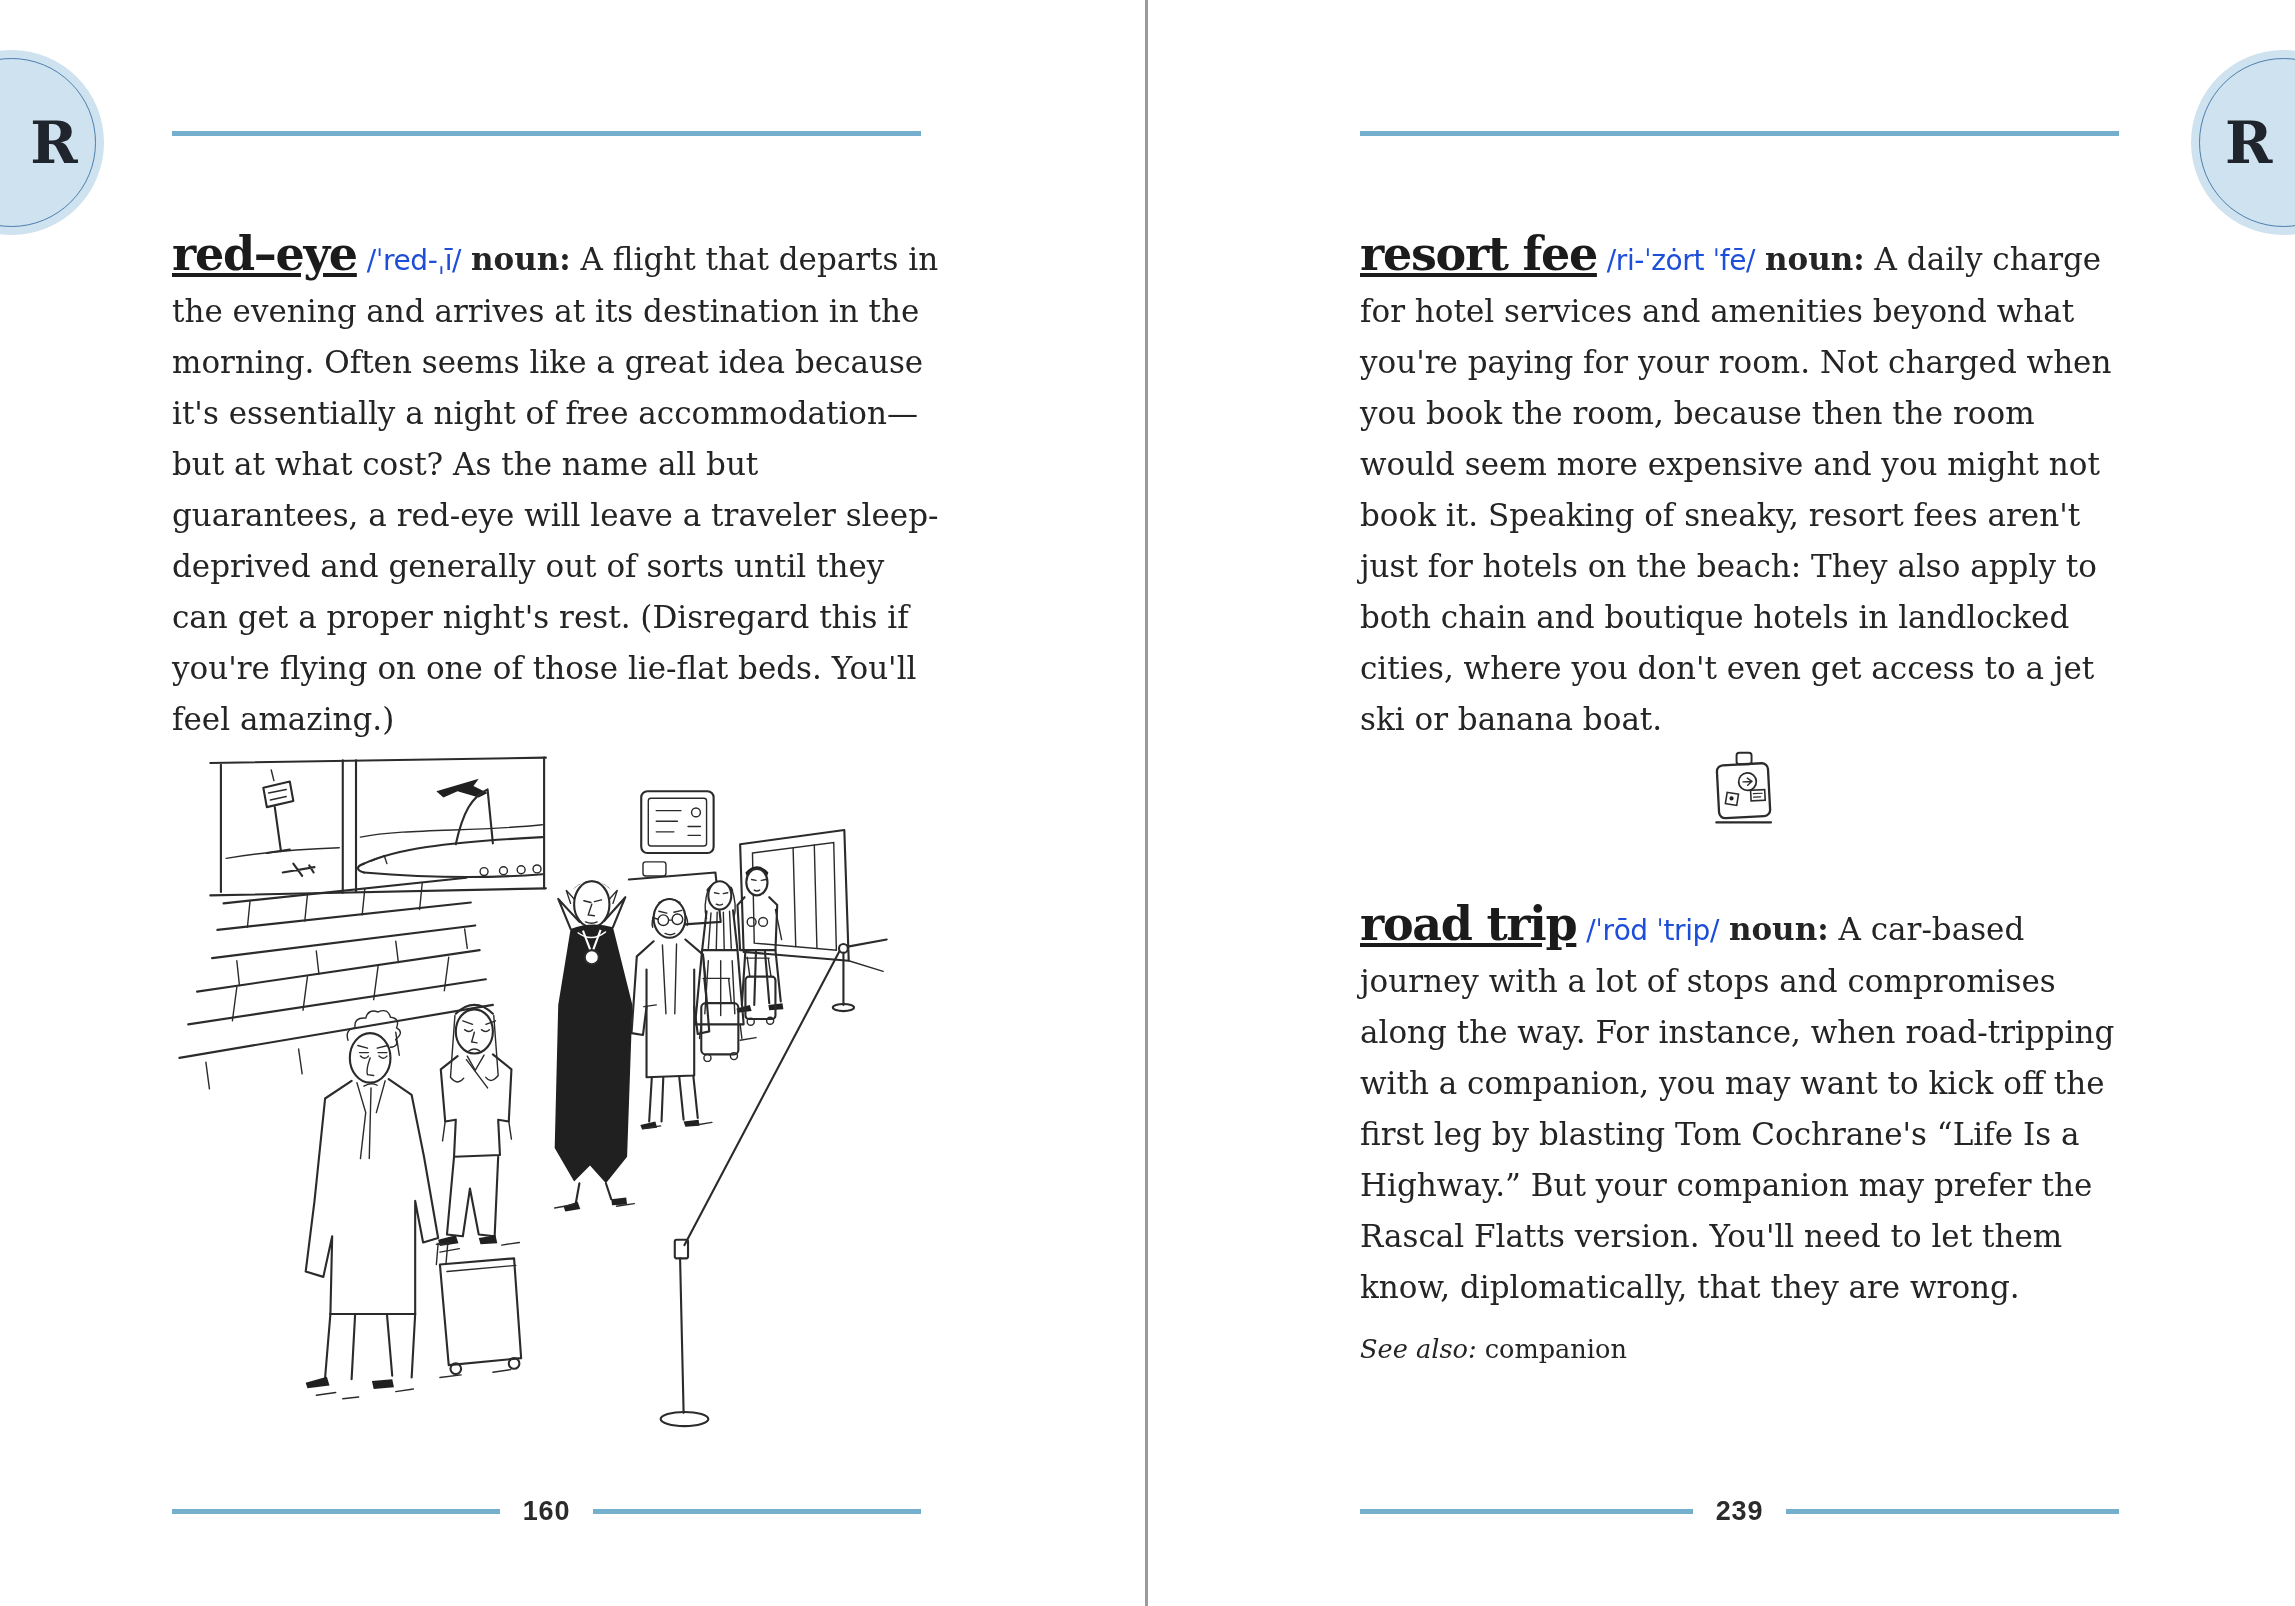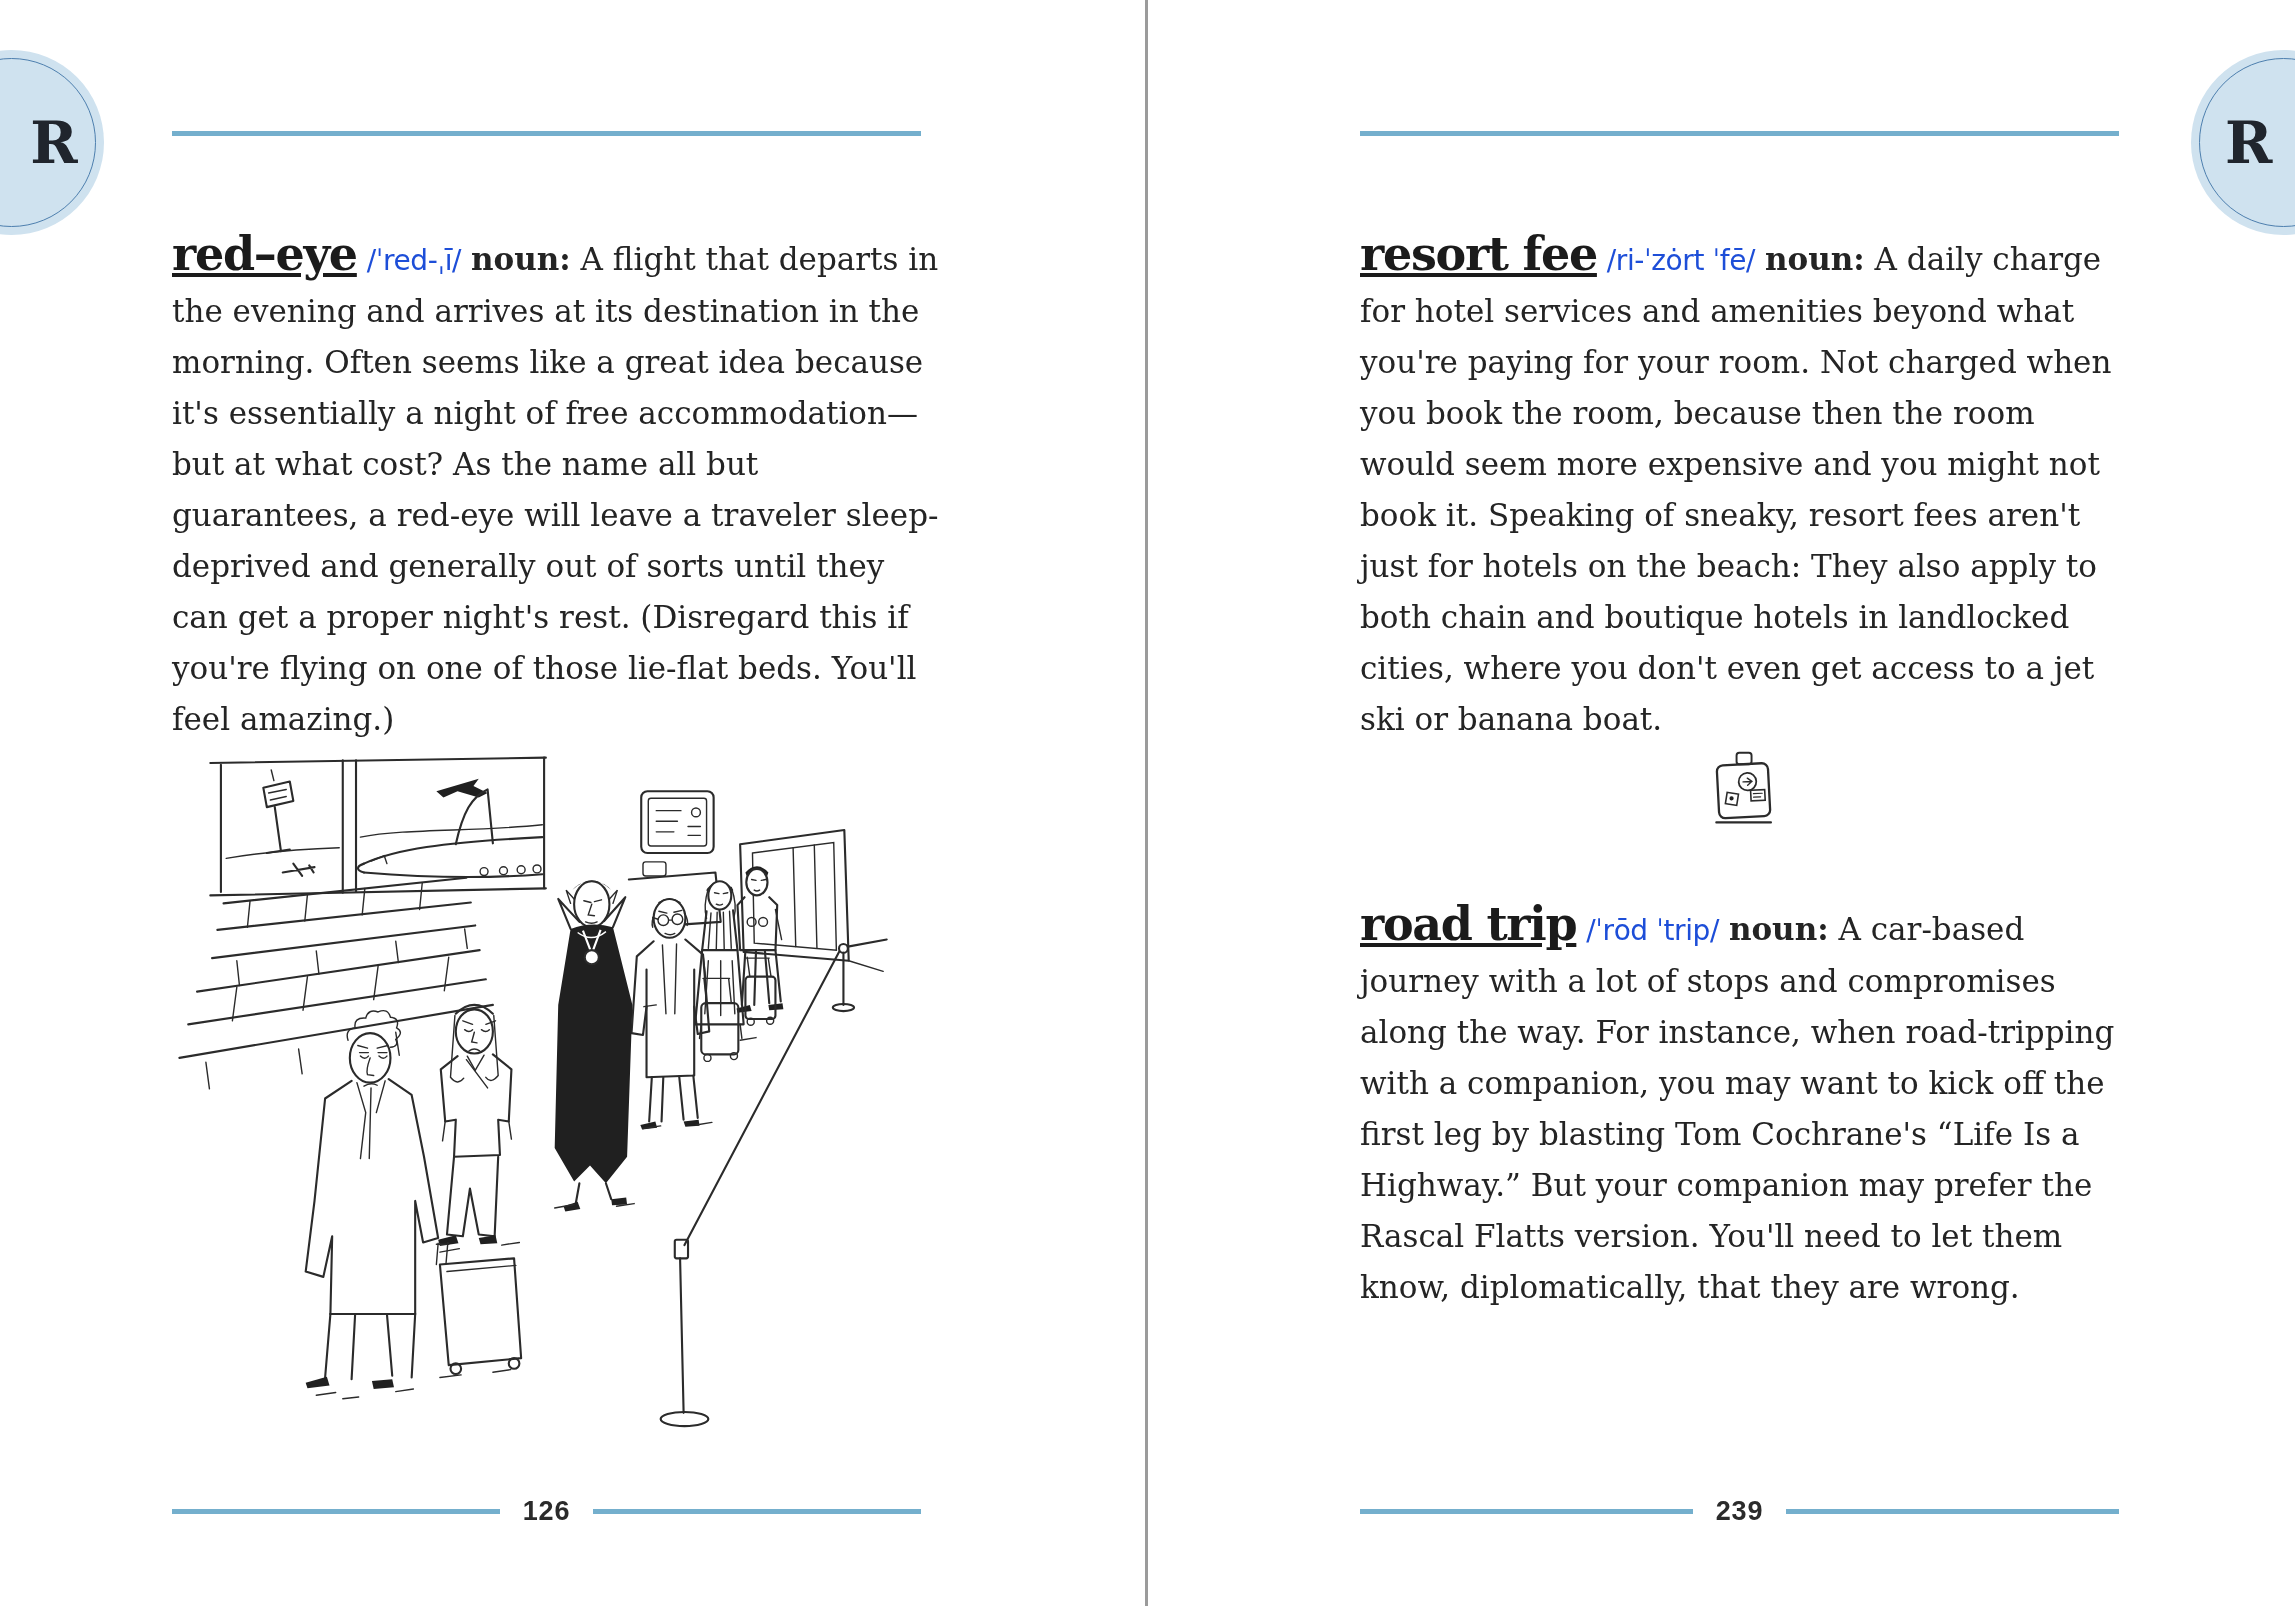--- a/index.html
+++ b/index.html
@@ -246,21 +246,21 @@
     <ellipse class="ln" cx="577" cy="769" rx="27" ry="8"></ellipse>
   </g>
 
   <g>
     <path class="thin" d="M160,742 l22,-3 M190,746 l18,-2 M250,738 l20,-3 M300,722 l24,-3 M360,716 l20,-3 M300,580 l22,-4 M370,572 l20,-3 M430,530 l22,-4 M500,528 l20,-3 M530,440 l20,-3 M590,436 l18,-3 M640,340 l18,-3 M545,300 l-14,2"></path>
   </g>
 </svg>
 
 <div class="footer footer-left">
   <div class="rule"></div>
-  <span class="num">126</span>
+  <span class="num">160</span>
   <div class="rule"></div>
 </div>
 
 <p class="entry entry-right-1"><span class="headword">resort fee</span> <span class="pron">/ri-ˈzȯrt ˈfē/</span> <span class="pos">noun:</span> <span>A daily charge for hotel services and amenities beyond what you're paying for your room. Not charged when you book the room, because then the room would seem more expensive and you might not book it. Speaking of sneaky, resort fees aren't just for hotels on the beach: They also apply to both chain and boutique hotels in landlocked cities, where you don't even get access to a jet ski or banana boat.</span></p>
 
 <svg class="mini-icon" viewBox="0 0 76 86" aria-hidden="true">
   <rect class="thin" x="29" y="3" width="17" height="13" rx="3" style="stroke-width:2.2"></rect>
   <g transform="rotate(-3 38 48)">
     <rect class="ln" x="8" y="16" width="58" height="60" rx="7" style="stroke-width:2.6"></rect>
     <circle class="thin" cx="42" cy="36" r="10" style="stroke-width:2"></circle>
@@ -268,20 +268,21 @@
     <rect class="thin" x="45" y="46" width="16" height="12" style="stroke-width:1.8"></rect>
     <path class="thin" d="M48,50 h10 M48,54 h8" style="stroke-width:1.4"></path>
     <rect class="thin" x="17" y="48" width="13" height="13" transform="rotate(12 23 54)" style="stroke-width:1.8"></rect>
     <circle class="solid" cx="23" cy="54" r="2.4"></circle>
   </g>
   <path class="thin" d="M6,82 h62" style="stroke-width:2.4"></path>
 </svg>
 
 <div class="entry entry-right-2">
   <p style="margin:0"><span class="headword">road trip</span> <span class="pron">/ˈrōd ˈtrip/</span> <span class="pos">noun:</span> <span>A car-based journey with a lot of stops and compromises along the way. For instance, when road-tripping with a companion, you may want to kick off the first leg by blasting Tom Cochrane's “Life Is a Highway.” But your companion may prefer the Rascal Flatts version. You'll need to let them know, diplomatically, that they are wrong.</span></p>
+  <p class="see-also" style="margin-bottom:0"><span class="sa-label">See also:</span> <span>companion</span></p>
 </div>
 
 <div class="footer footer-right">
   <div class="rule"></div>
   <span class="num">239</span>
   <div class="rule"></div>
 </div>
 
 
 </body></html>

